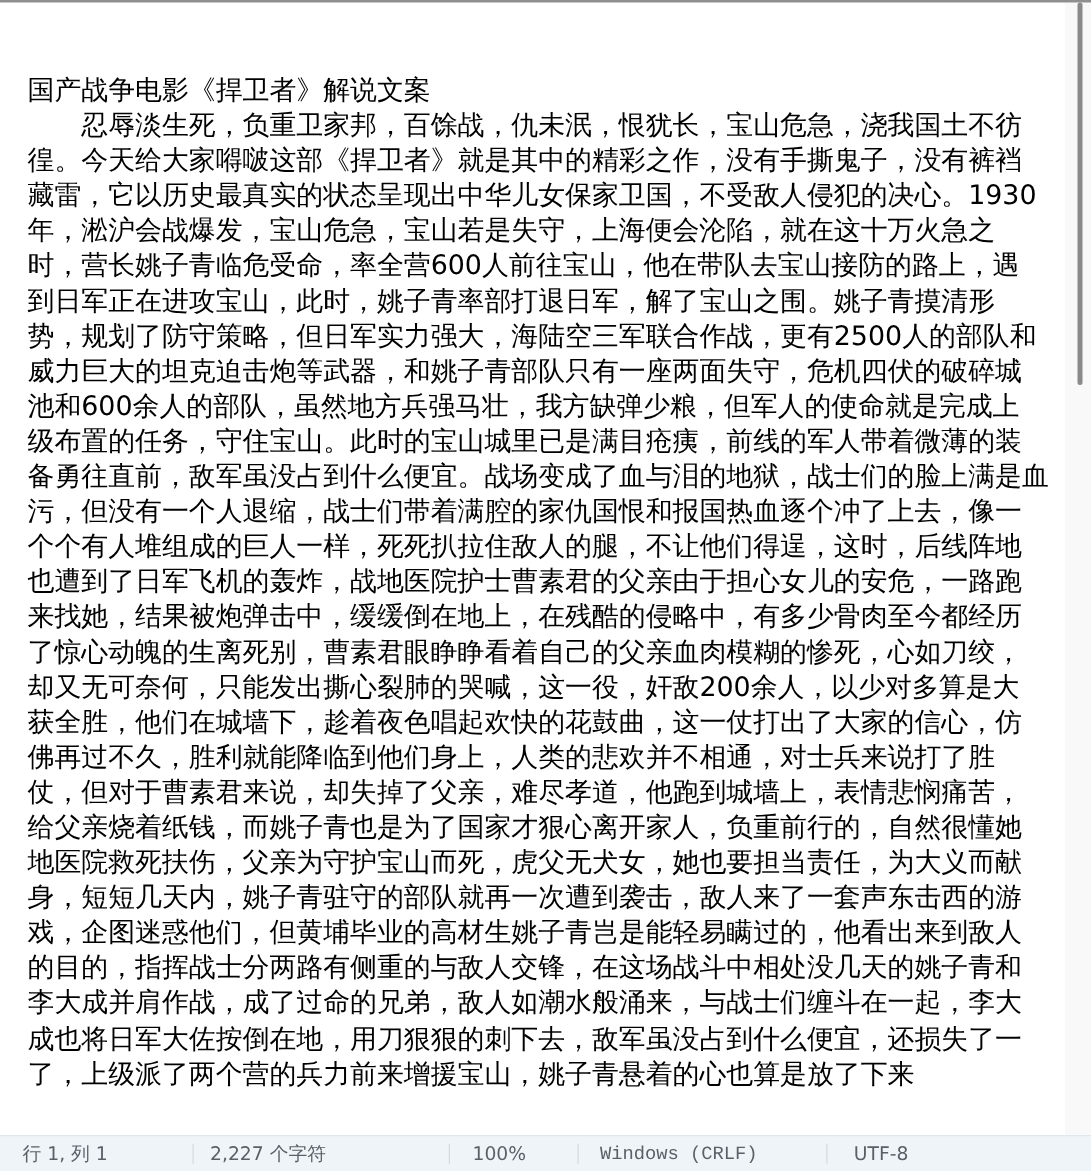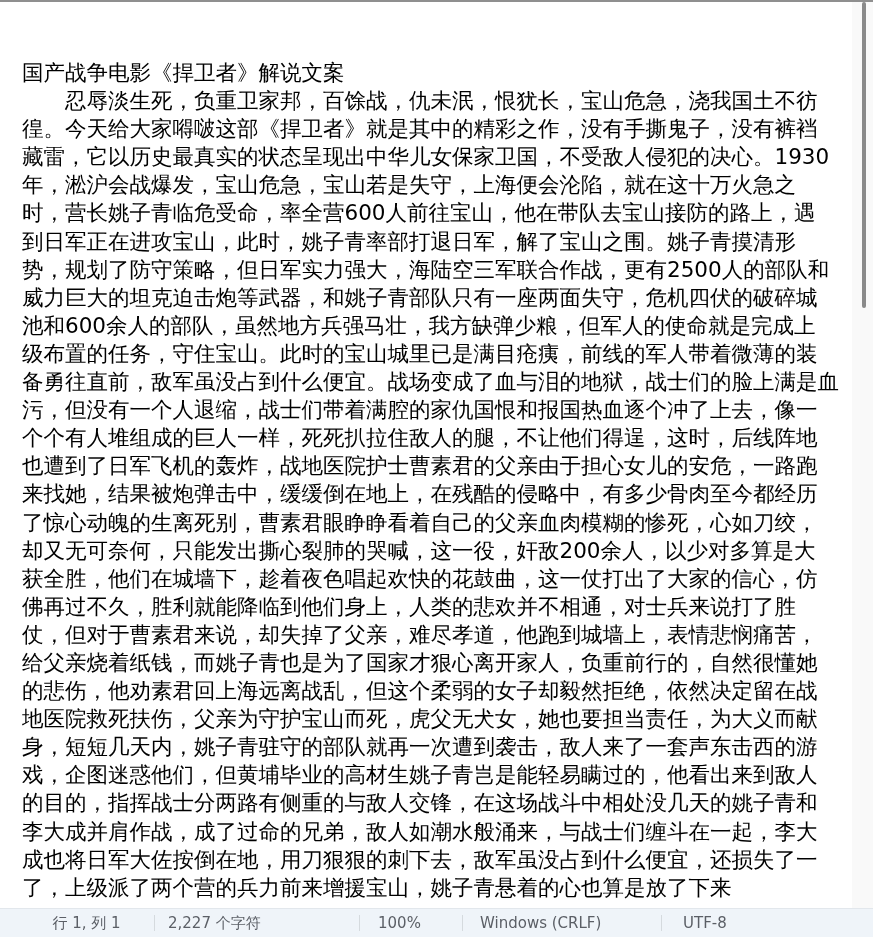--- a/index.html
+++ b/index.html
@@ -41,24 +41,24 @@
   }
   .status-cell{
     height:100%;display:flex;align-items:center;box-sizing:border-box;
     white-space:pre;position:relative;
   }
   .status-cell .txt{display:block;}
   .status-cell::after{
     content:"";position:absolute;right:0;top:6px;bottom:6px;width:1px;background:#d5dade;
   }
   .status-cell.last::after{display:none;}
-  .c1{width:155px;padding-left:18px;justify-content:center;}
+  .c1{width:155px;padding-left:18px;}
   .c2{width:205px;padding-left:13px;text-align:right;}
   .c3{width:103px;padding-left:18px;}
-  .c4{width:199px;padding-left:17px;}
+  .c4{width:199px;padding-left:17px;font-family:Liberation Mono, monospace;}
   .c5{flex:1;padding-left:21px;}
 </style>
 </head>
 <body>
 
 <div class="window">
 
   <div class="editor">
     <div class="text-block">
       <div class="line">国产战争电影《捍卫者》解说文案</div>
@@ -76,21 +76,20 @@
       <div class="line">污，但没有一个人退缩，战士们带着满腔的家仇国恨和报国热血逐个冲了上去，像一</div>
       <div class="line">个个有人堆组成的巨人一样，死死扒拉住敌人的腿，不让他们得逞，这时，后线阵地</div>
       <div class="line">也遭到了日军飞机的轰炸，战地医院护士曹素君的父亲由于担心女儿的安危，一路跑</div>
       <div class="line">来找她，结果被炮弹击中，缓缓倒在地上，在残酷的侵略中，有多少骨肉至今都经历</div>
       <div class="line">了惊心动魄的生离死别，曹素君眼睁睁看着自己的父亲血肉模糊的惨死，心如刀绞，</div>
       <div class="line">却又无可奈何，只能发出撕心裂肺的哭喊，这一役，奸敌200余人，以少对多算是大</div>
       <div class="line">获全胜，他们在城墙下，趁着夜色唱起欢快的花鼓曲，这一仗打出了大家的信心，仿</div>
       <div class="line">佛再过不久，胜利就能降临到他们身上，人类的悲欢并不相通，对士兵来说打了胜</div>
       <div class="line">仗，但对于曹素君来说，却失掉了父亲，难尽孝道，他跑到城墙上，表情悲悯痛苦，</div>
       <div class="line">给父亲烧着纸钱，而姚子青也是为了国家才狠心离开家人，负重前行的，自然很懂她</div>
-      <div class="line">的悲伤，他劝素君回上海远离战乱，但这个柔弱的女子却毅然拒绝，依然决定留在战</div>
       <div class="line">地医院救死扶伤，父亲为守护宝山而死，虎父无犬女，她也要担当责任，为大义而献</div>
       <div class="line">身，短短几天内，姚子青驻守的部队就再一次遭到袭击，敌人来了一套声东击西的游</div>
       <div class="line">戏，企图迷惑他们，但黄埔毕业的高材生姚子青岂是能轻易瞒过的，他看出来到敌人</div>
       <div class="line">的目的，指挥战士分两路有侧重的与敌人交锋，在这场战斗中相处没几天的姚子青和</div>
       <div class="line">李大成并肩作战，成了过命的兄弟，敌人如潮水般涌来，与战士们缠斗在一起，李大</div>
       <div class="line">成也将日军大佐按倒在地，用刀狠狠的刺下去，敌军虽没占到什么便宜，还损失了一</div>
       <div class="line">了，上级派了两个营的兵力前来增援宝山，姚子青悬着的心也算是放了下来</div>
     </div>
   </div>
 

